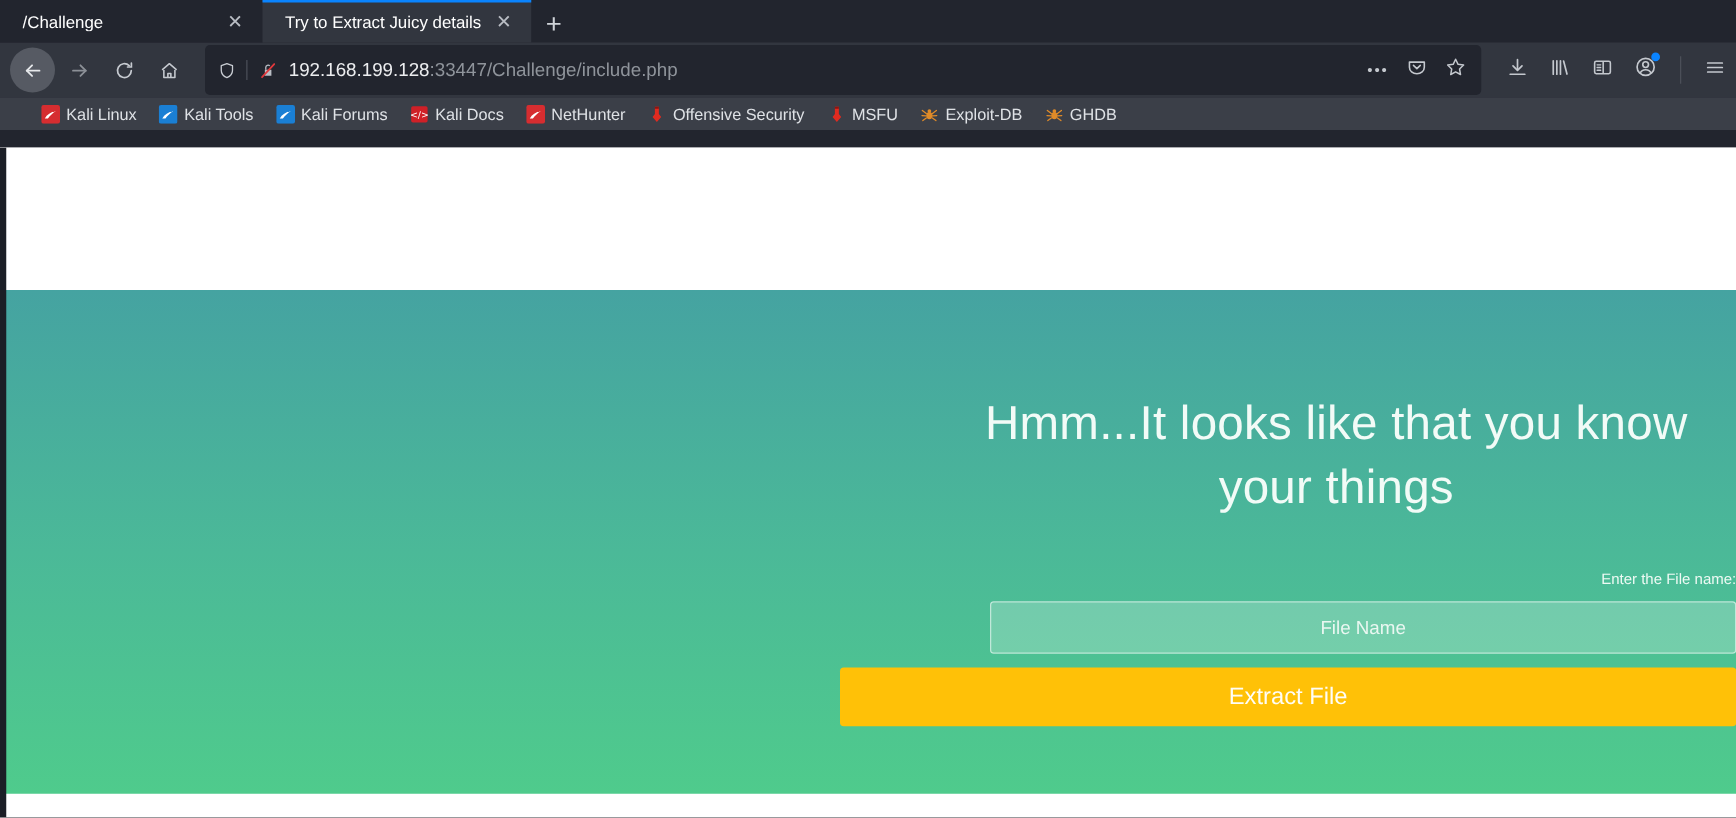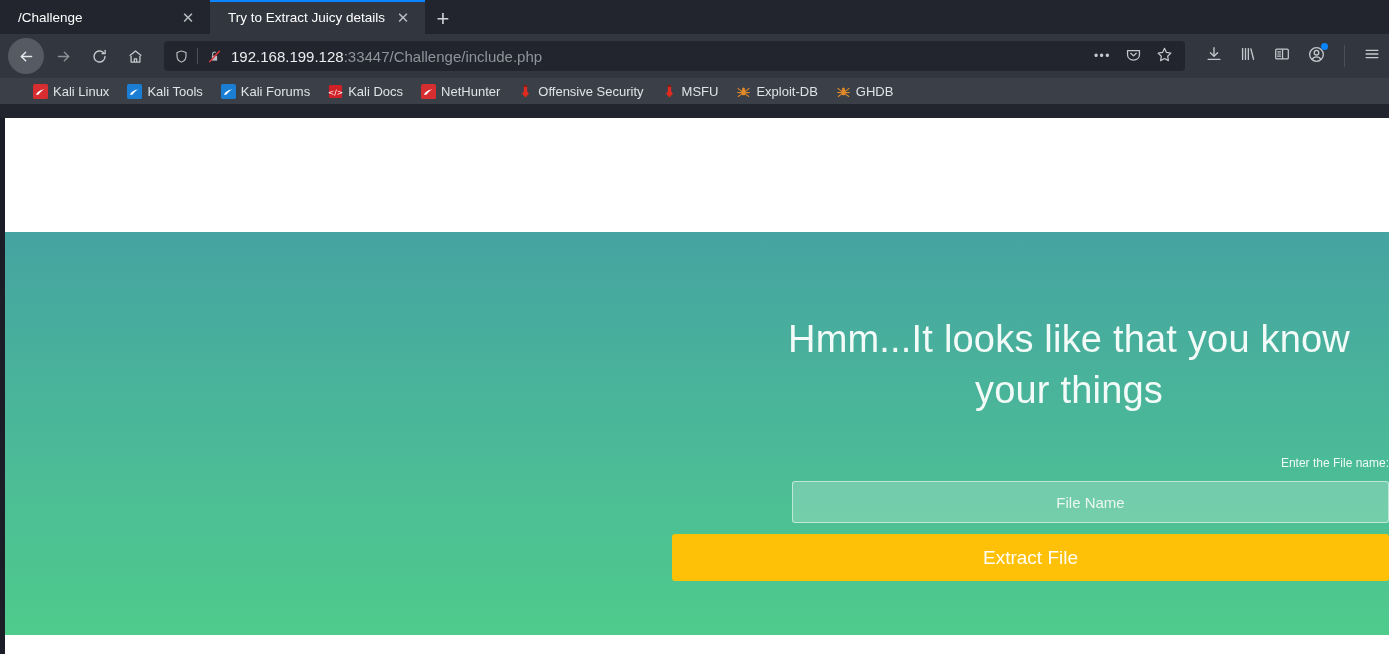--- a/index.html
+++ b/index.html
@@ -74,21 +74,21 @@
   .navbtn {
     width: 34px; height: 34px; border-radius: 50%;
     display: flex; align-items: center; justify-content: center;
     color: #c5c9cf;
   }
   .navbtn.back { background: #565a63; width: 36px; height: 36px; }
   .navbtn.fwd { color: #8c9097; }
   .navbtn svg { display: block; }
 
   .urlbar {
-    flex: 1; height: 30px; margin: 0 10px;
+    flex: 1; height: 40px; margin: 0 10px;
     background: #22252e; border-radius: 4px;
     display: flex; align-items: center; padding: 0 8px;
     position: relative;
   }
   .shield { width: 18px; display: flex; justify-content: center; color: #c8ccd2; }
   .url-sep { width: 1px; height: 16px; background: #4b4f58; margin: 0 7px; }
   .lock-broken { width: 18px; display: flex; justify-content: center; }
   .url-text {
     flex: 1; margin-left: 8px; font-size: 15px;
     color: #8f949b; white-space: nowrap; overflow: hidden;

